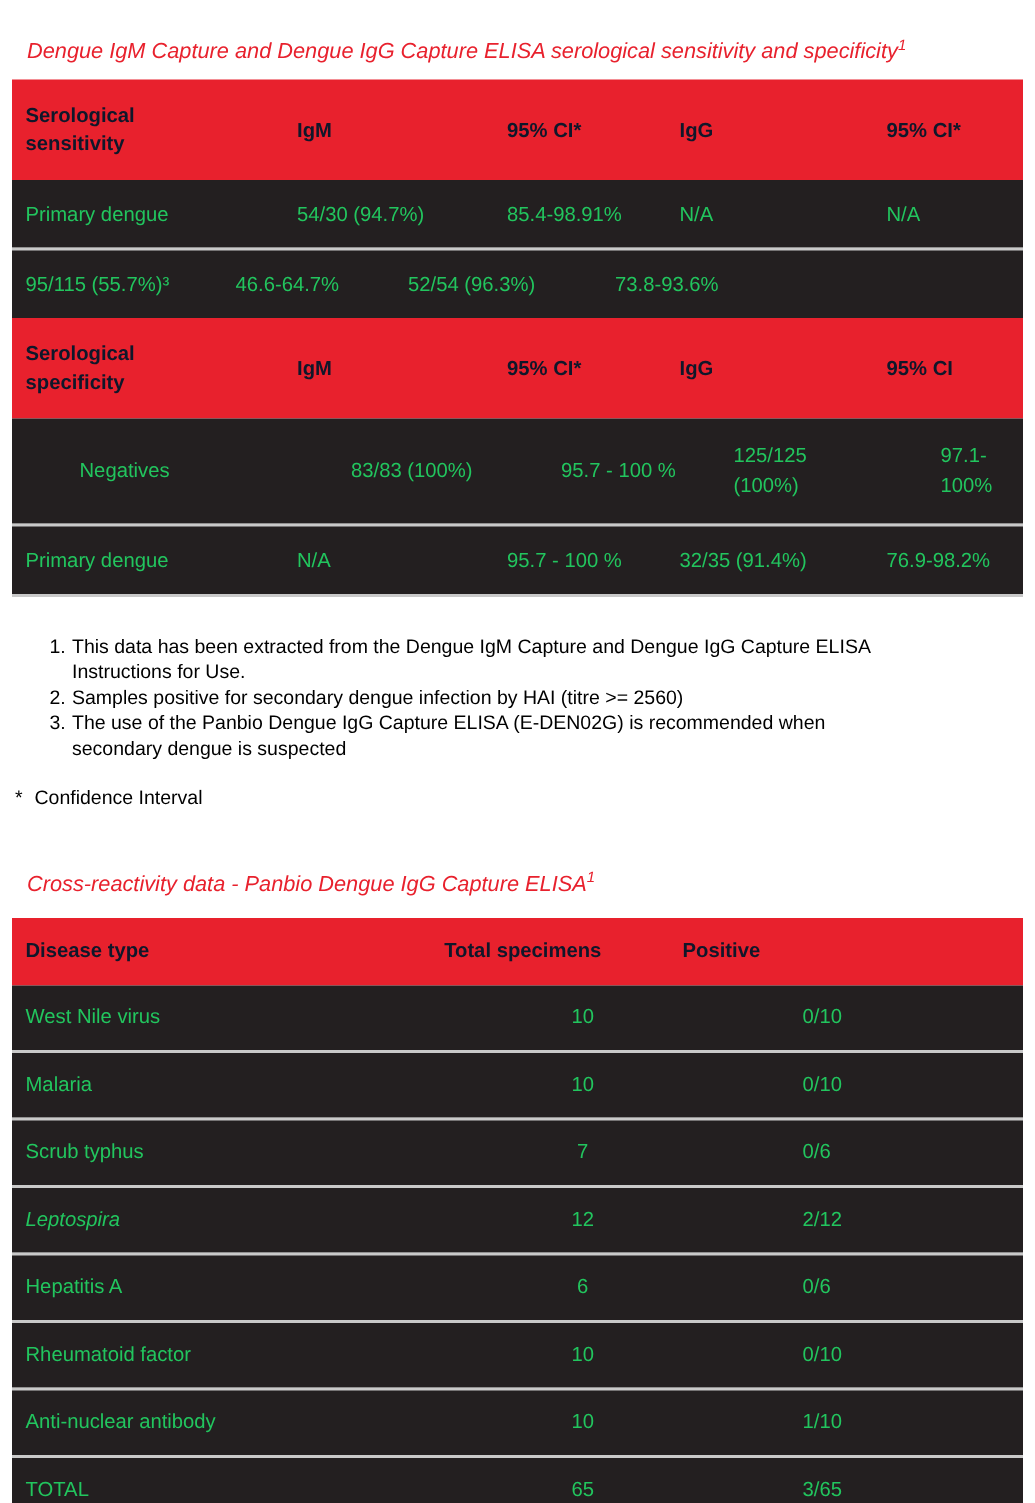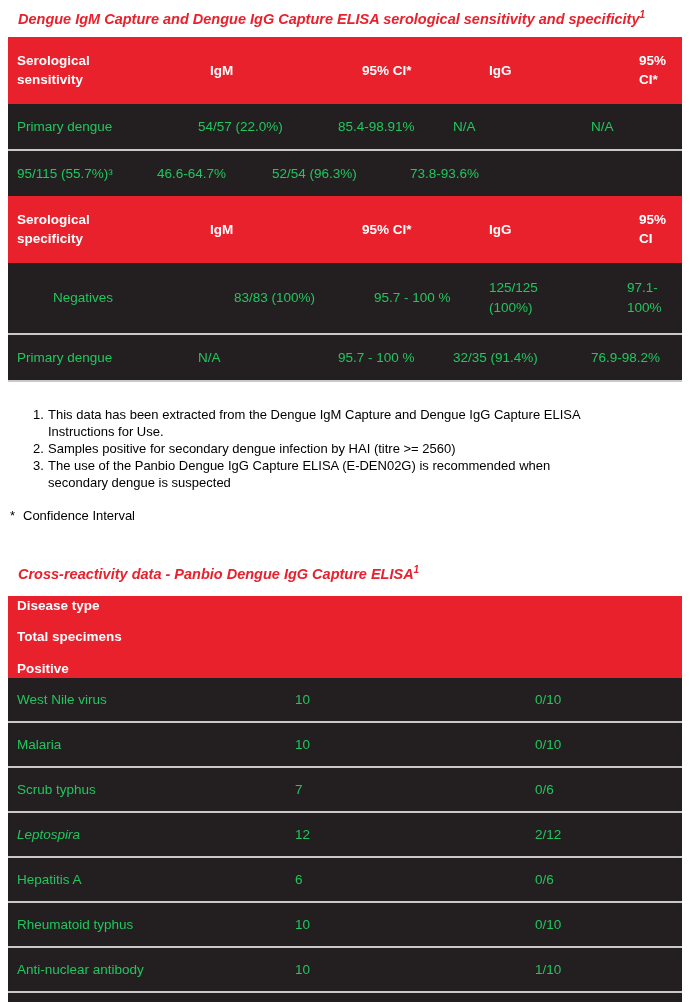--- a/index.html
+++ b/index.html
@@ -15,71 +15,69 @@
     box-sizing: border-box;
     padding: 5px 8px 0 8px;
     overflow: hidden;
     background: #ffffff;
   }
   .section-title {
     font-style: italic;
     color: var(--red, #e8212d);
     font-size: 14.5px;
     line-height: 20px;
-    margin: 0 0 8px 10px;
+    margin: 16px 0 8px 10px;
     white-space: nowrap;
-    font-weight: bold;
   }
   .section-title sup {
     font-size: 10px;
     font-style: italic;
   }
   .tbl {
     width: 674px;
     border-bottom: 2px solid var(--separator, #c9c9c9);
   }
   .trow {
     display: flex;
     align-items: stretch;
   }
   .hdr-row {
     background: var(--red, #e8212d);
-    color: #ffffff;
+    color: #0f172a;
     font-weight: 700;
     min-height: 67px;
-    gap: 12px;
   }
   .data-row {
     background: var(--dark, #231f20);
     color: #22c55e;
     font-weight: 400;
   }
   .t1 .data-row { min-height: 45px; }
   .t1 .row-tall { min-height: 70px; padding-left: 36px; }
-  .t2 .hdr-row { min-height: 45px; flex-direction: column; }
+  .t2 .hdr-row { min-height: 45px; }
   .t2 .data-row { min-height: 43px; gap: 40px; }
   .sep-top { border-top: 2px solid var(--separator, #c9c9c9); }
   .cell {
     display: flex;
     align-items: center;
     box-sizing: border-box;
     padding-left: 9px;
     padding-right: 4px;
     font-size: 13.5px;
     line-height: 1.45;
   }
   
   .t1 .c1 { width: 181px; }
   .t1 .c2 { width: 140px; }
   .t1 .c3 { width: 115px; }
   .t1 .c4 { width: 138px; }
   .t1 .c5 { flex: 1; }
   
   .t2 .c1 { width: 238px; }
-  .t2 .c2 { width: 200px; }
+  .t2 .c2 { width: 200px; justify-content: center; }
   .t2 .c3 { flex: 1; }
   .hdr-wrap { display: block; max-width: 105px; }
   .wrap-narrow { display: block; max-width: 70px; }
   .italic { font-style: italic; }
   .footnotes {
     margin: 24px 0 0 25px;
     font-size: 13px;
     line-height: 17px;
   }
   .fn-item { display: flex; }
@@ -119,21 +117,21 @@
       <div class="cell c5">
           <span>95% CI*</span>
         </div>
     </div>
 
     <div class="trow data-row">
       <div class="cell c1">
           <span>Primary dengue</span>
         </div>
       <div class="cell c2">
-          <span>54/57 (22.0%)</span>
+          <span>54/30 (94.7%)</span>
         </div>
       <div class="cell c3">
           <span>85.4-98.91%</span>
         </div>
       <div class="cell c4">
           <span>N/A</span>
         </div>
       <div class="cell c5">
           <span>N/A</span>
         </div>
@@ -301,21 +299,21 @@
       <div class="cell c2">
           <span>6</span>
         </div>
       <div class="cell c3">
           <span>0/6</span>
         </div>
     </div>
 
     <div class="trow data-row sep-top">
       <div class="cell c1">
-          <span>Rheumatoid typhus</span>
+          <span>Rheumatoid factor</span>
         </div>
       <div class="cell c2">
           <span>10</span>
         </div>
       <div class="cell c3">
           <span>0/10</span>
         </div>
     </div>
 
     <div class="trow data-row sep-top">

